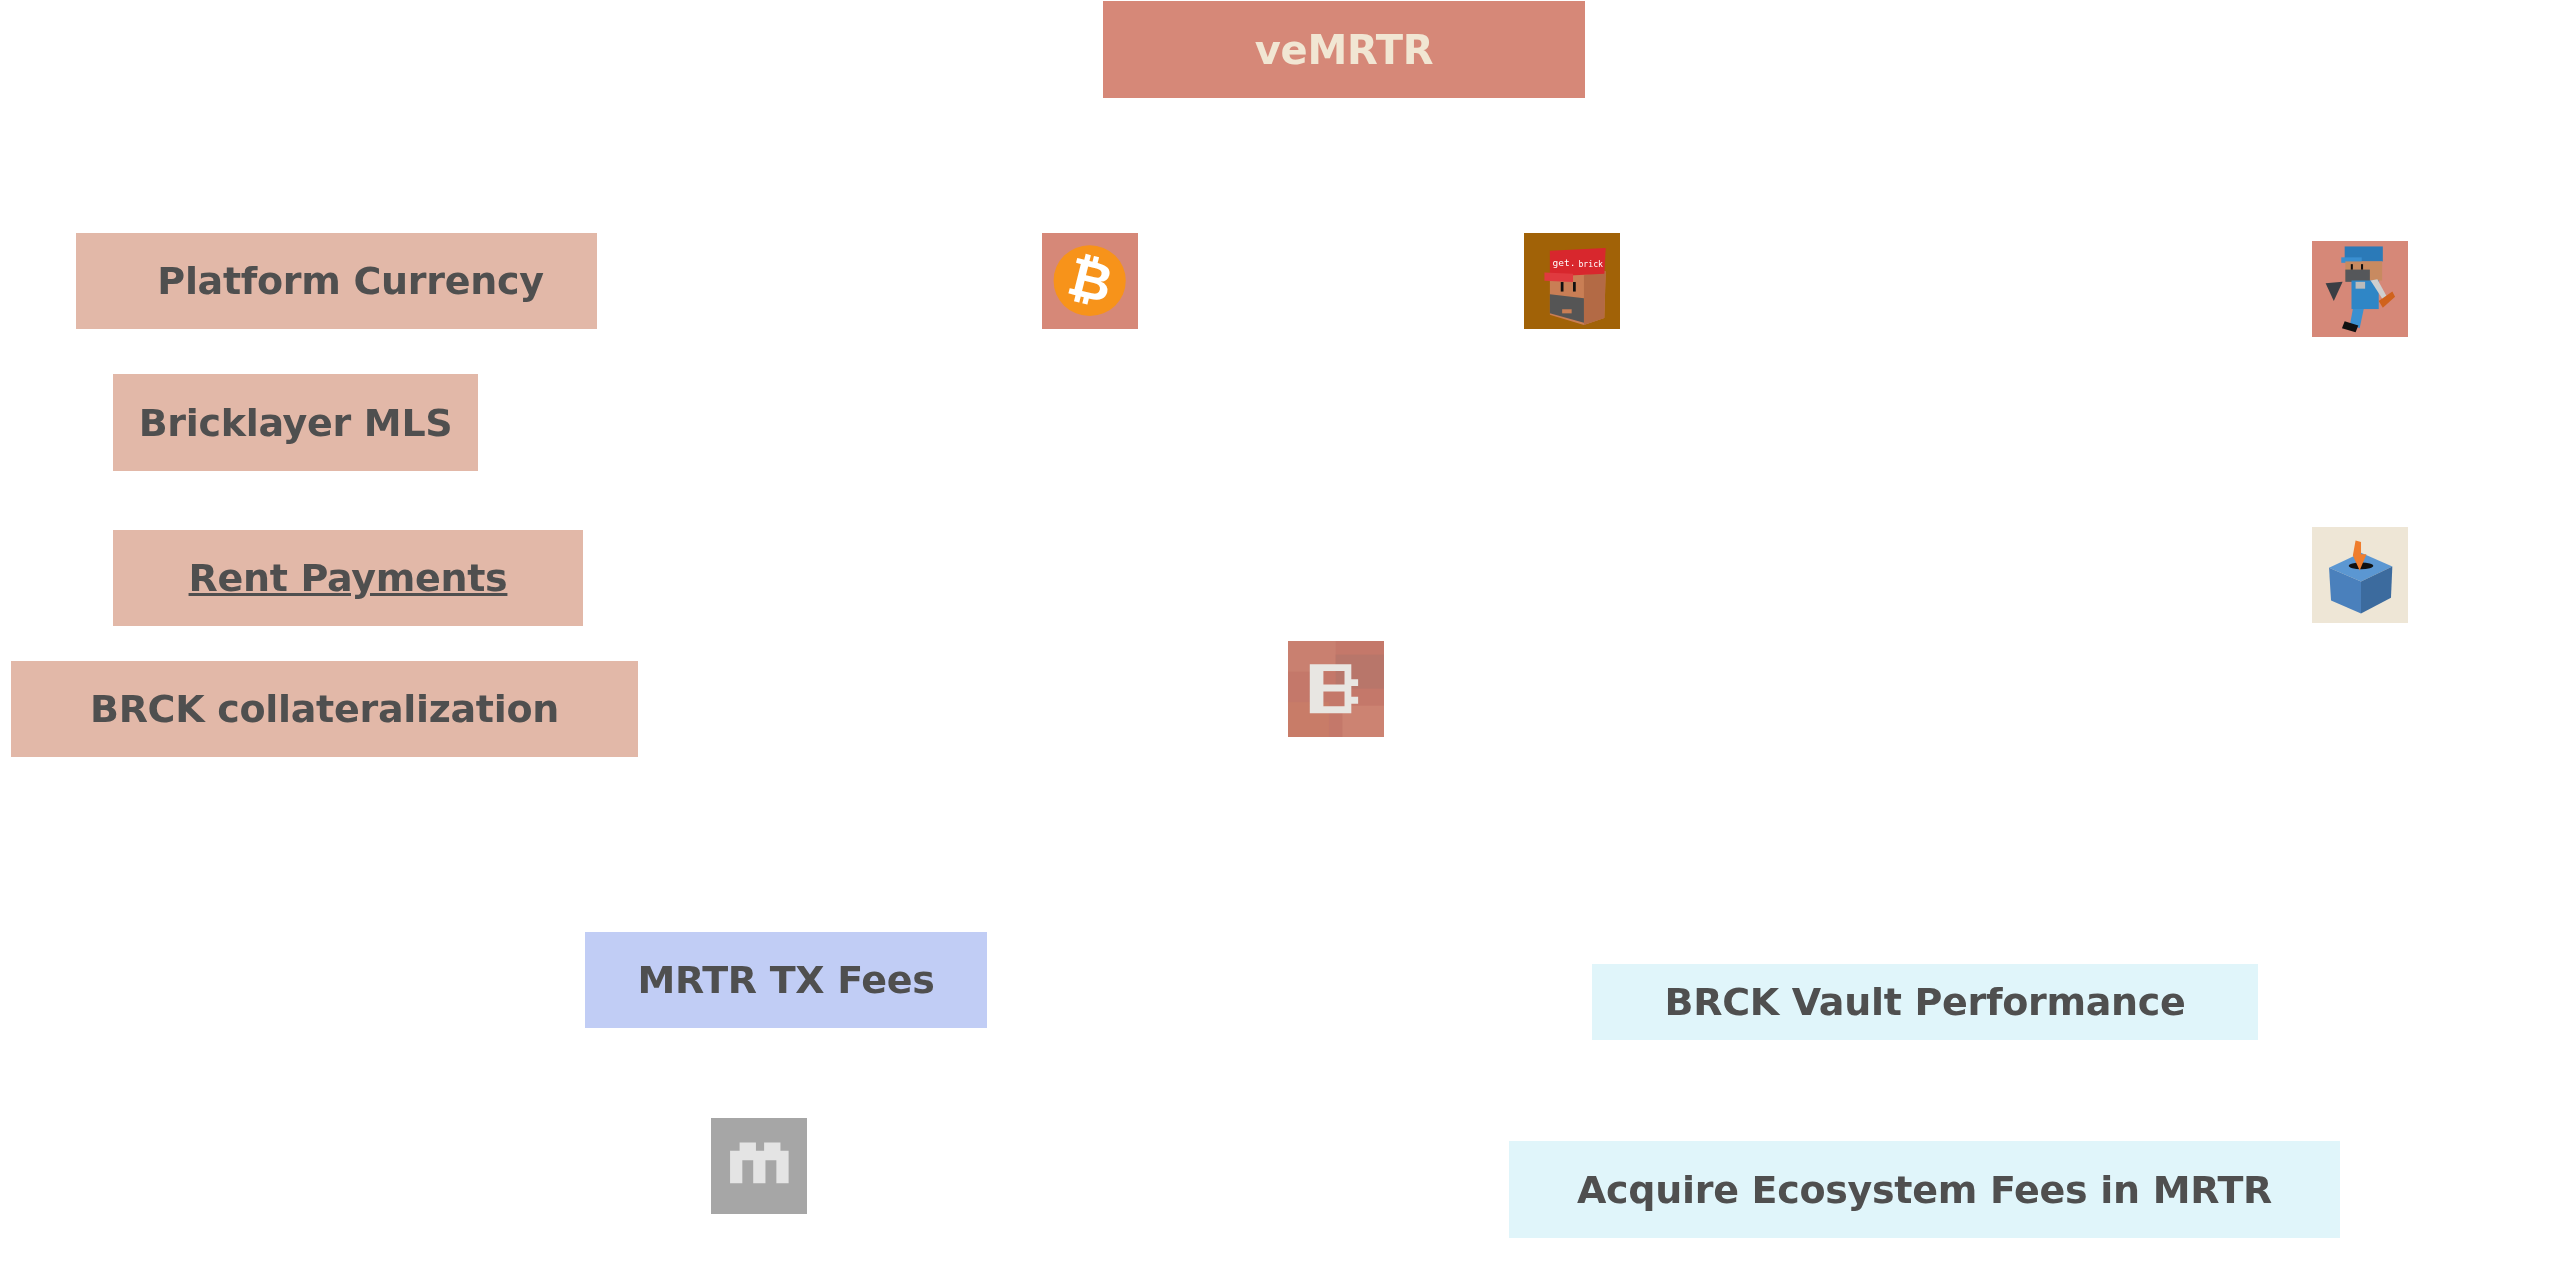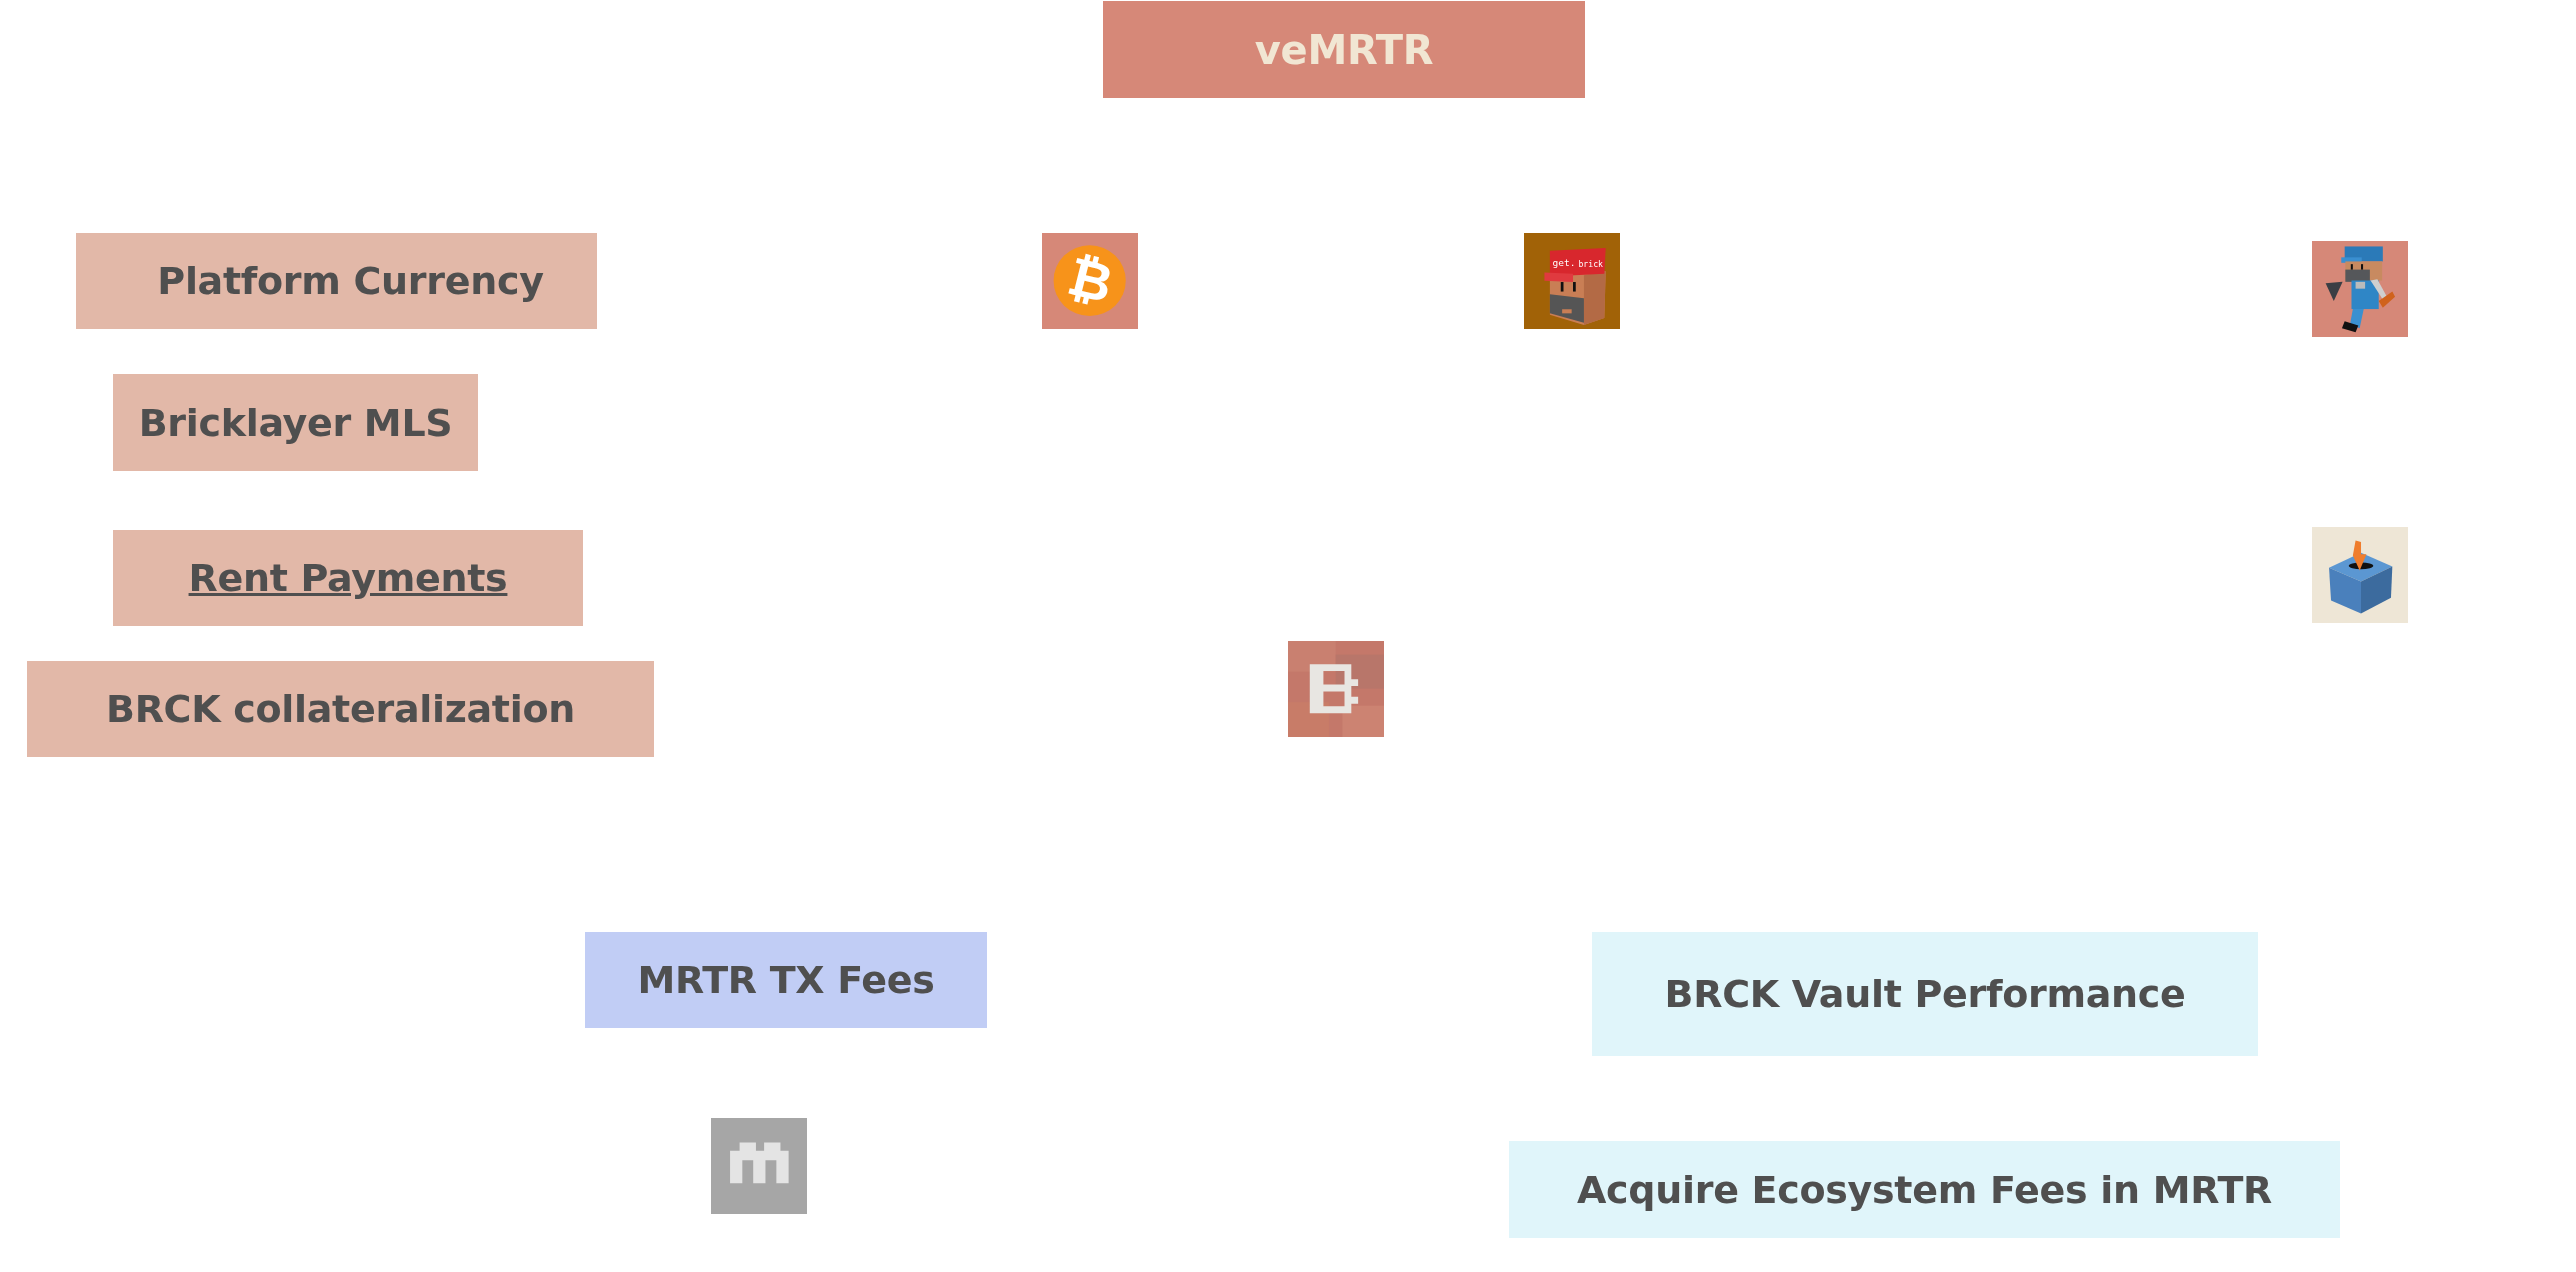--- a/index.html
+++ b/index.html
@@ -22,21 +22,21 @@
   .tile svg { width: 100%; height: 100%; display: block; }
 </style>
 </head>
 <body>
 
 <div class="box title-box" style="left:1095px; top:1.4px; width:482px; height:97px;">veMRTR</div>
 
 <div class="box feat" style="left:68px; top:233px; width:493px; height:96px;padding-left:28px;">Platform Currency</div>
 <div class="box feat" style="left:105px; top:374px; width:365px; height:97px;">Bricklayer MLS</div>
 <div class="box feat" style="left:105px; top:530px; width:470px; height:96px;text-decoration:underline;">Rent Payments</div>
-<div class="box feat" style="left:19px; top:661px; width:627px; height:96px;text-align:right;">BRCK collateralization</div>
+<div class="box feat" style="left:3px; top:661px; width:627px; height:96px;text-align:right;">BRCK collateralization</div>
 
 <div class="tile" style="left:1042px; top:233px; background:#d68878;">
   <svg viewBox="0 0 141 141">
     <ellipse cx="70" cy="70" rx="53" ry="52" fill="#f7931a"></ellipse>
     <text x="71" y="96" text-anchor="middle" font-family="DejaVu Sans, sans-serif" font-weight="bold" font-size="78" fill="#ffffff" transform="rotate(14 71 70)">₿</text>
   </svg>
 </div>
 
 <div class="tile" style="left:1524px; top:233px; background:#a16207;">
   <svg viewBox="0 0 141 141">
@@ -85,21 +85,21 @@
   <svg viewBox="0 0 141 141">
     <rect x="0" y="0" width="70" height="45" fill="#c98070"></rect>
     <rect x="70" y="20" width="71" height="50" fill="#b8766a"></rect>
     <rect x="0" y="90" width="60" height="51" fill="#c87c68"></rect>
     <rect x="80" y="95" width="61" height="46" fill="#cc8372"></rect>
     <path d="M32,34 H93 V56 H103 V66 H93 V82 H103 V92 H93 V106 H32 Z M52,44 V64 H83 V44 Z M52,74 V96 H83 V74 Z" fill="#e8e6e2" fill-rule="evenodd"></path>
   </svg>
 </div>
 
 <div class="box blue" style="left:577px; top:932px; width:402px; height:96px;">MRTR TX Fees</div>
-<div class="box cyan" style="left:1584px; top:932px; width:666px; height:124px;">BRCK Vault Performance</div>
+<div class="box cyan" style="left:1584px; top:964px; width:666px; height:76px;">BRCK Vault Performance</div>
 
 <div class="tile" style="left:711px; top:1118px; background:#a9a9a9;">
   <svg viewBox="0 0 141 141">
     <rect x="0" y="0" width="141" height="141" fill="#a6a6a6"></rect>
     <path d="M28,48 H42 V36 H66 V48 H78 V36 H102 V48 H114 V96 H96 V62 H80 V96 H62 V62 H46 V96 H28 Z" fill="#e4e4e4"></path>
   </svg>
 </div>
 
 <div class="box cyan" style="left:1501px; top:1141px; width:831px; height:97px;">Acquire Ecosystem Fees in MRTR</div>
 

